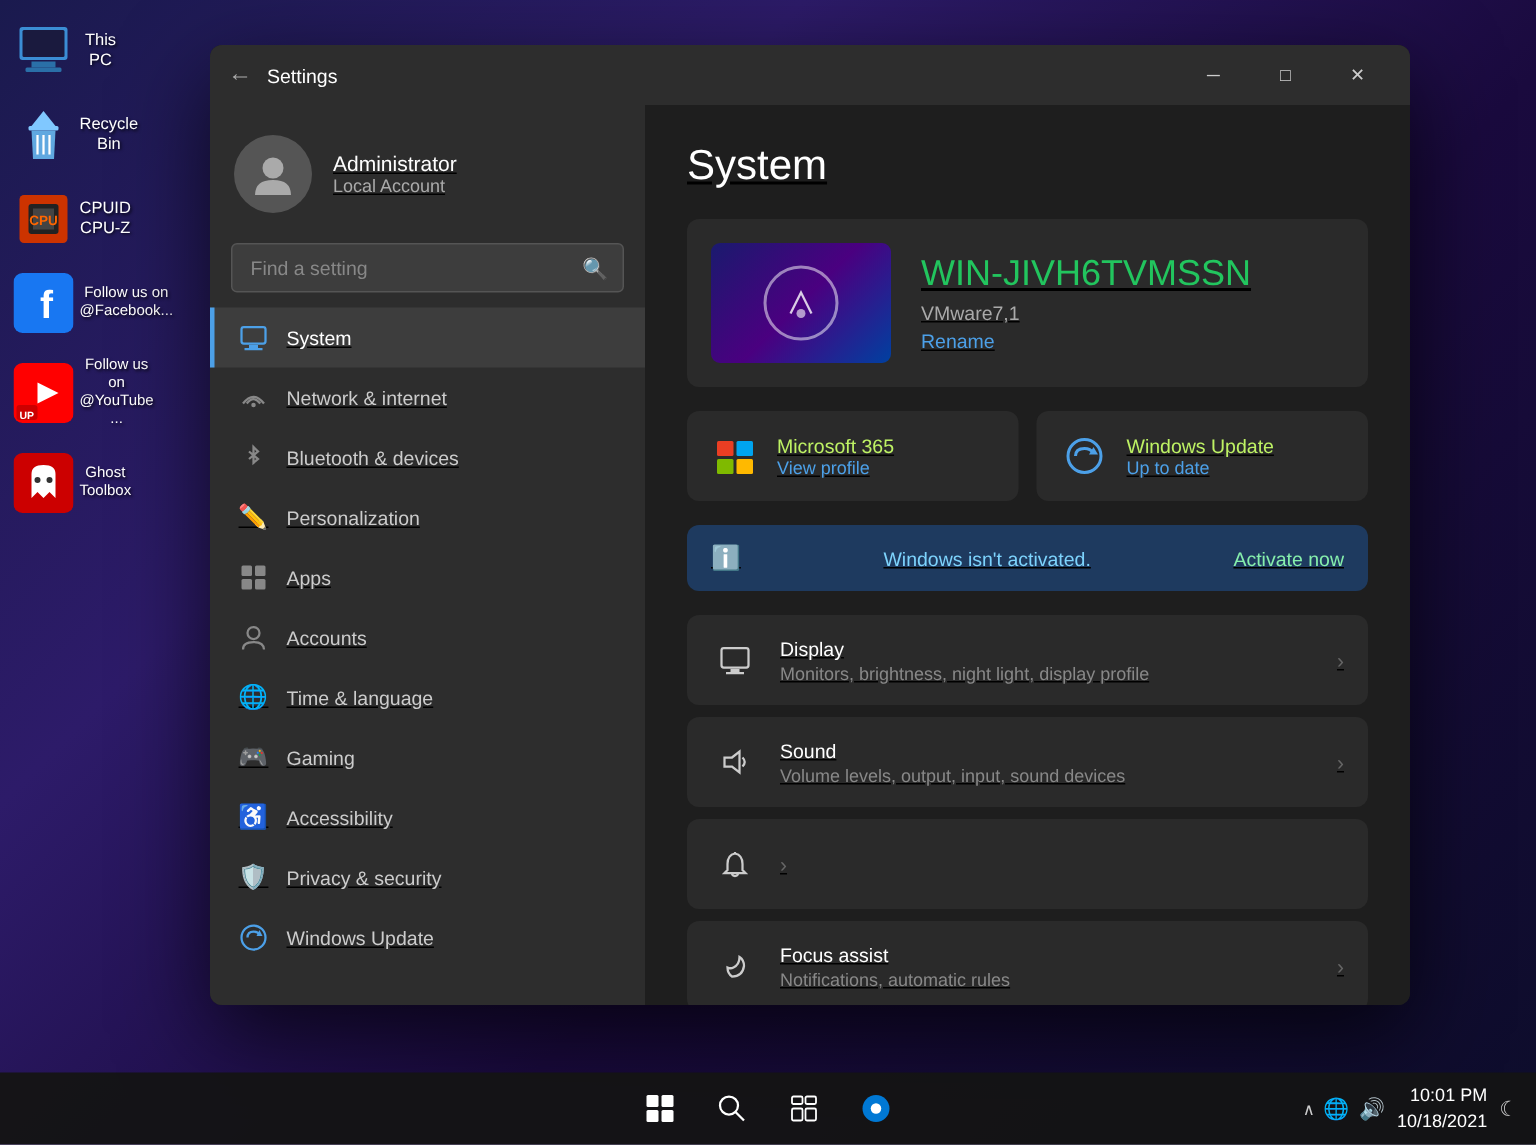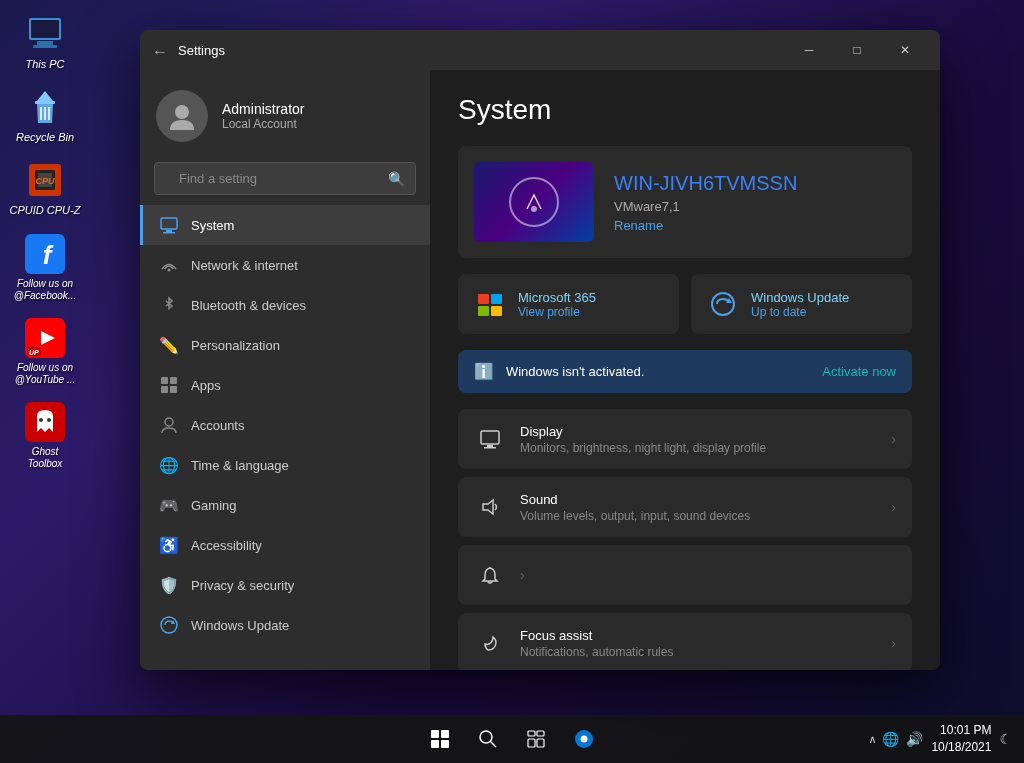--- a/index.html
+++ b/index.html
@@ -17,26 +17,24 @@
       position: absolute;
       left: 0; top: 0;
       width: 90px;
       padding: 10px 5px;
       display: flex;
       flex-direction: column;
       gap: 8px;
     }
     .desktop-icon {
       display: flex;
-      flex-direction: column;
       align-items: center;
       gap: 4px;
       cursor: pointer;
       padding: 4px;
-      font-style: italic;
     }
     .desktop-icon-img {
       width: 40px;
       height: 40px;
       display: flex;
       align-items: center;
       justify-content: flex-start;
     }
     .desktop-icon-label {
       color: #fff;
@@ -95,20 +93,21 @@
       color: #ccc;
       font-size: 12px;
       border-radius: 4px;
     }
 
     
     .settings-body {
       display: flex;
       flex: 1;
       overflow: hidden;
+      text-decoration: underline;
     }
 
     
     .sidebar {
       width: 290px;
       background: #2d2d2d;
       flex-shrink: 0;
       display: flex;
       flex-direction: column;
       overflow-y: auto;
@@ -143,21 +142,21 @@
       font-size: 12px;
     }
 
     
     .search-box {
       margin: 0 14px 10px;
       position: relative;
     }
     .search-input {
       width: 100%;
-      padding: 8px 36px 8px 24px;
+      padding: 8px 36px 8px 12px;
       background: #3d3d3d;
       border: 1px solid #555;
       border-radius: 4px;
       color: #ccc;
       font-size: 13px;
       outline: none;
     }
     .search-input::placeholder { color: #888; }
     .search-icon {
       position: absolute;
@@ -236,22 +235,22 @@
       height: 50px;
       border: 2px solid rgba(255,255,255,0.5);
       border-radius: 50%;
       display: flex;
       align-items: center;
       justify-content: center;
       color: rgba(255,255,255,0.7);
       font-size: 20px;
     }
     .pc-info h2 {
-      color: #3b82f6;
-      font-size: 20px;
+      color: #22c55e;
+      font-size: 24px;
       font-weight: 500;
     }
     .pc-model {
       color: #aaa;
       font-size: 13px;
       margin: 4px 0;
     }
     .pc-rename {
       color: #4ca0e8;
       font-size: 13px;
@@ -276,21 +275,21 @@
     .info-card-icon {
       width: 32px;
       height: 32px;
       display: flex;
       align-items: center;
       justify-content: center;
       font-size: 20px;
       flex-shrink: 0;
     }
     .info-card-title {
-      color: #7dd3fc;
+      color: #bef264;
       font-size: 13px;
       font-weight: 500;
     }
     .info-card-subtitle {
       color: #4ca0e8;
       font-size: 12px;
     }
 
     
     .activation-bar {
@@ -300,26 +299,27 @@
       display: flex;
       align-items: center;
       gap: 12px;
       margin-bottom: 16px;
     }
     .activation-icon {
       color: #4ca0e8;
       font-size: 16px;
     }
     .activation-text {
-      color: #ffffff;
+      color: #7dd3fc;
       font-size: 13px;
       flex: 1;
+      text-align: center;
     }
     .activation-link {
-      color: #14b8a6;
+      color: #86efac;
       font-size: 13px;
       cursor: pointer;
     }
 
     
     .settings-item {
       display: flex;
       align-items: center;
       gap: 14px;
       background: #2a2a2a;

